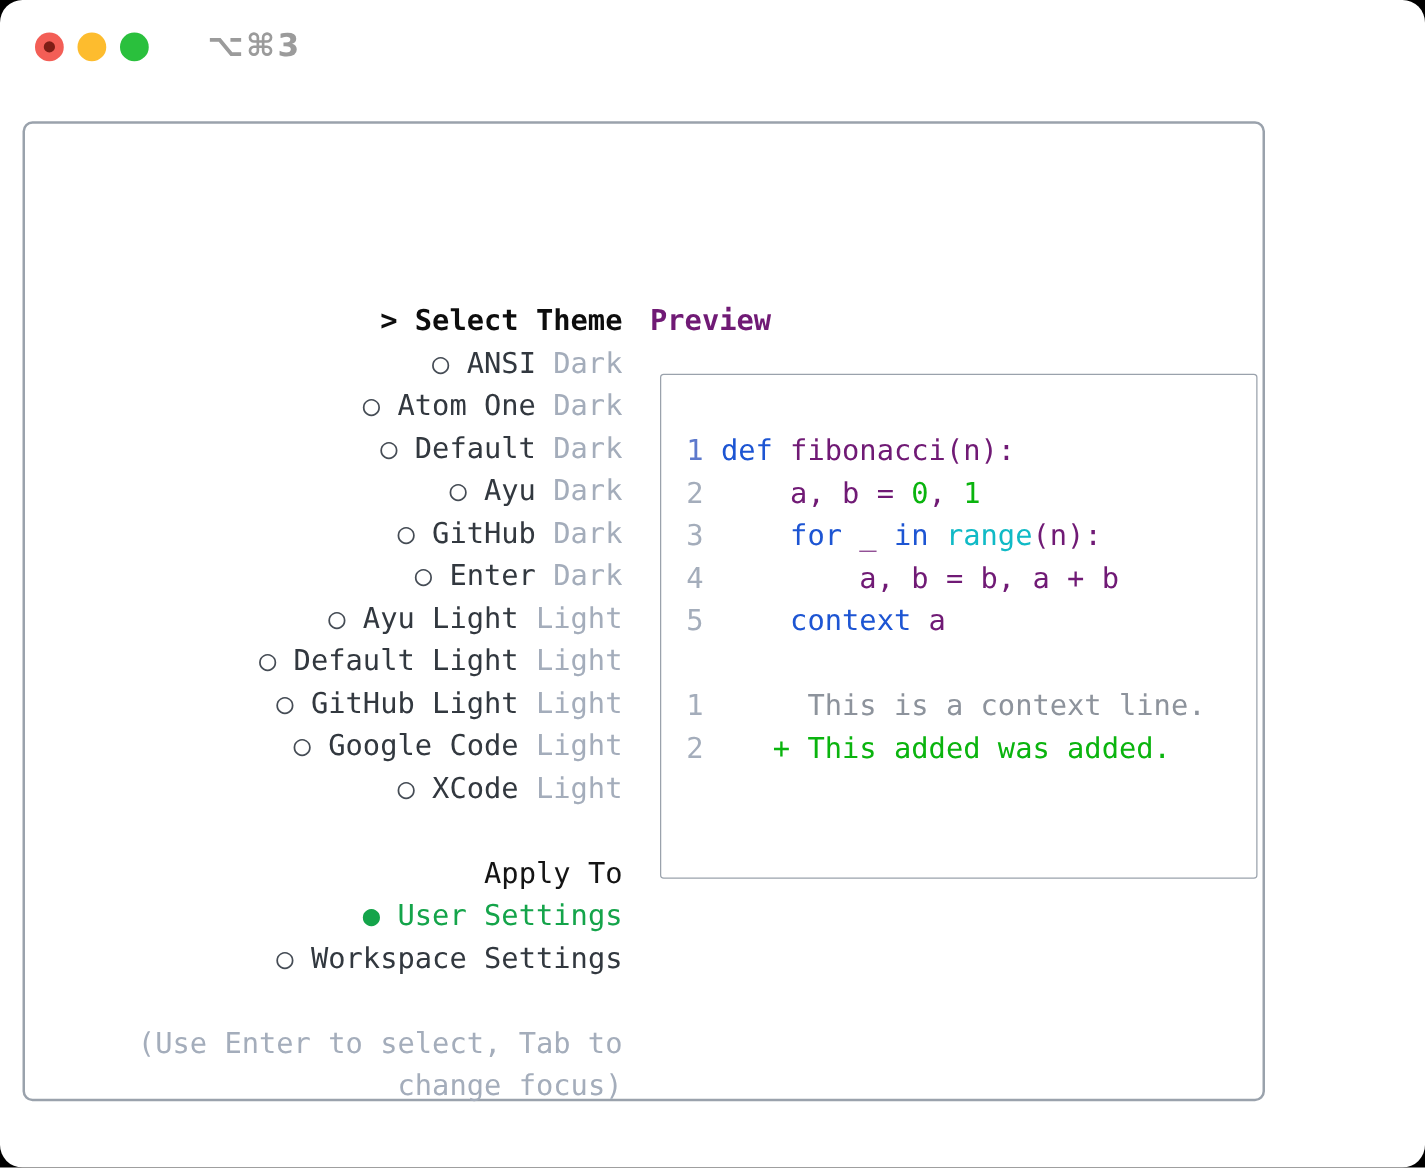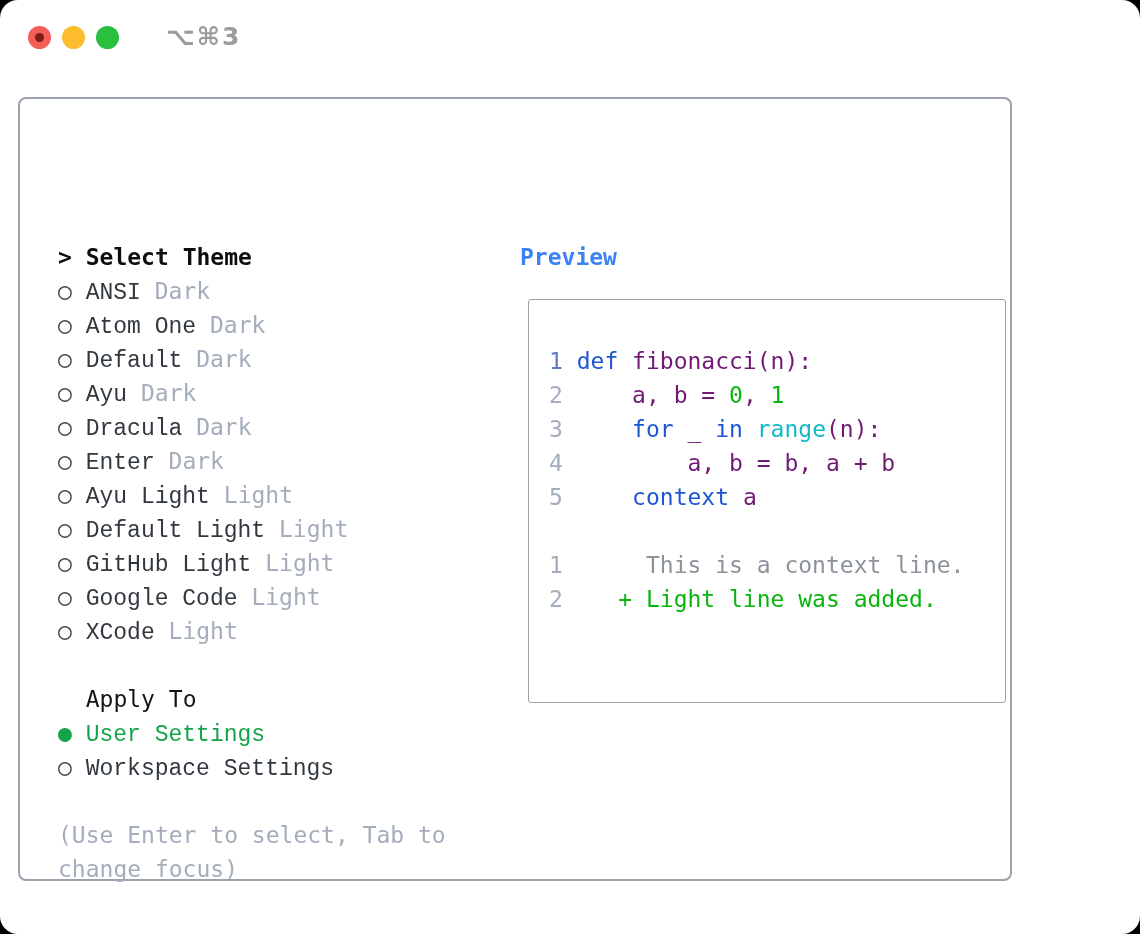--- a/index.html
+++ b/index.html
@@ -29,34 +29,34 @@
     color:#9b9b9b;
   }
   
   .panel {
     position:absolute; left:18px; top:97px; width:994px; height:784px;
     border:2px solid var(--border-gray,#9aa2ac); border-radius:8px;
     box-sizing:border-box; background:#fff;
   }
   .mono-row { white-space:pre; font-size:23px; line-height:34px; height:34px; }
   
-  .left-col { position:absolute; left:38px; top:141px; width:440px; }
+  .left-col { position:absolute; left:38px; top:141px; width:440px;text-align:right; }
   .row-title { font-weight:bold; color:#0d0d0d; }
   .marker { color:#454c55; }
   .marker.sel { color:var(--accent-selected,#14a44a); }
-  .theme-label { color:var(--item-text,#32383f);font-family:Liberation Mono, monospace; }
+  .theme-label { color:var(--item-text,#32383f); }
   .theme-label.sel { color:var(--accent-selected,#14a44a); }
   .variant { color:var(--muted-gray,#a4adbb); }
   .spacer { height:34px; }
   .apply-title { color:#141414; }
   .help { color:var(--muted-gray,#a4adbb); }
   
   .preview-title {
     position:absolute; left:500px; top:141px;
-    font-size:23px; line-height:34px; font-weight:bold; color:#3b82f6;
+    font-size:23px; line-height:34px; font-weight:bold; color:#701a75;
     white-space:pre;
   }
   .preview-box {
     position:absolute; left:508px; top:200px; width:478px; height:404px;
     border:1.5px solid var(--border-gray,#9aa2ac); border-radius:3px;
     box-sizing:border-box; padding:44px 0 0 20px; overflow:hidden;
   }
   .code-line { white-space:pre; font-size:23px; line-height:34px; height:34px; }
   .ln { color:var(--muted-gray,#a4adbb); }
   .ln-active { color:#5d79cc; }
@@ -86,21 +86,21 @@
   <div class="panel">
 
     <div class="left-col">
       <div class="mono-row row-title"><span class="marker-title">&gt;</span><span> </span><span>Select Theme</span></div>
 
       <div id="theme-list">
           <div class="mono-row"><span class="marker">○ </span><span class="theme-label">ANSI</span><span class="variant"> Dark</span></div>
           <div class="mono-row"><span class="marker">○ </span><span class="theme-label">Atom One</span><span class="variant"> Dark</span></div>
           <div class="mono-row"><span class="marker">○ </span><span class="theme-label">Default</span><span class="variant"> Dark</span></div>
           <div class="mono-row"><span class="marker">○ </span><span class="theme-label">Ayu</span><span class="variant"> Dark</span></div>
-          <div class="mono-row"><span class="marker">○ </span><span class="theme-label">Dracula</span><span class="variant"> Dark</span></div>
+          <div class="mono-row"><span class="marker">○ </span><span class="theme-label">GitHub</span><span class="variant"> Dark</span></div>
           <div class="mono-row"><span class="marker">○ </span><span class="theme-label">Enter</span><span class="variant"> Dark</span></div>
           <div class="mono-row"><span class="marker">○ </span><span class="theme-label">Ayu Light</span><span class="variant"> Light</span></div>
           <div class="mono-row"><span class="marker">○ </span><span class="theme-label">Default Light</span><span class="variant"> Light</span></div>
           <div class="mono-row"><span class="marker">○ </span><span class="theme-label">GitHub Light</span><span class="variant"> Light</span></div>
           <div class="mono-row"><span class="marker">○ </span><span class="theme-label">Google Code</span><span class="variant"> Light</span></div>
           <div class="mono-row"><span class="marker">○ </span><span class="theme-label">XCode</span><span class="variant"> Light</span></div>
         </div>
 
       <div class="spacer"></div>
 
@@ -123,18 +123,18 @@
 
     <div class="preview-box">
       <div id="code-block">
           <div class="code-line"><span class="ln ln-active">1 </span><span class="tok-kw">def</span><span class="tok-plain"> fibonacci(n):</span></div>
           <div class="code-line"><span class="ln">2 </span><span class="tok-plain">    a, b = </span><span class="tok-num">0</span><span class="tok-plain">, </span><span class="tok-num">1</span></div>
           <div class="code-line"><span class="ln">3 </span><span class="tok-plain">    </span><span class="tok-kw">for</span><span class="tok-plain"> _ </span><span class="tok-kw">in</span><span class="tok-plain"> </span><span class="tok-builtin">range</span><span class="tok-plain">(n):</span></div>
           <div class="code-line"><span class="ln">4 </span><span class="tok-plain">        a, b = b, a + b</span></div>
           <div class="code-line"><span class="ln">5 </span><span class="tok-plain">    </span><span class="tok-kw">context</span><span class="tok-plain"> a</span></div>
           <div class="code-line"></div>
           <div class="code-line"><span class="ln">1 </span><span class="tok-ctx">     This is a context line.</span></div>
-          <div class="code-line"><span class="ln">2 </span><span class="tok-add">   + Light line was added.</span></div>
+          <div class="code-line"><span class="ln">2 </span><span class="tok-add">   + This added was added.</span></div>
         </div>
     </div>
 
   </div>
 </div>
 
 </body></html>

